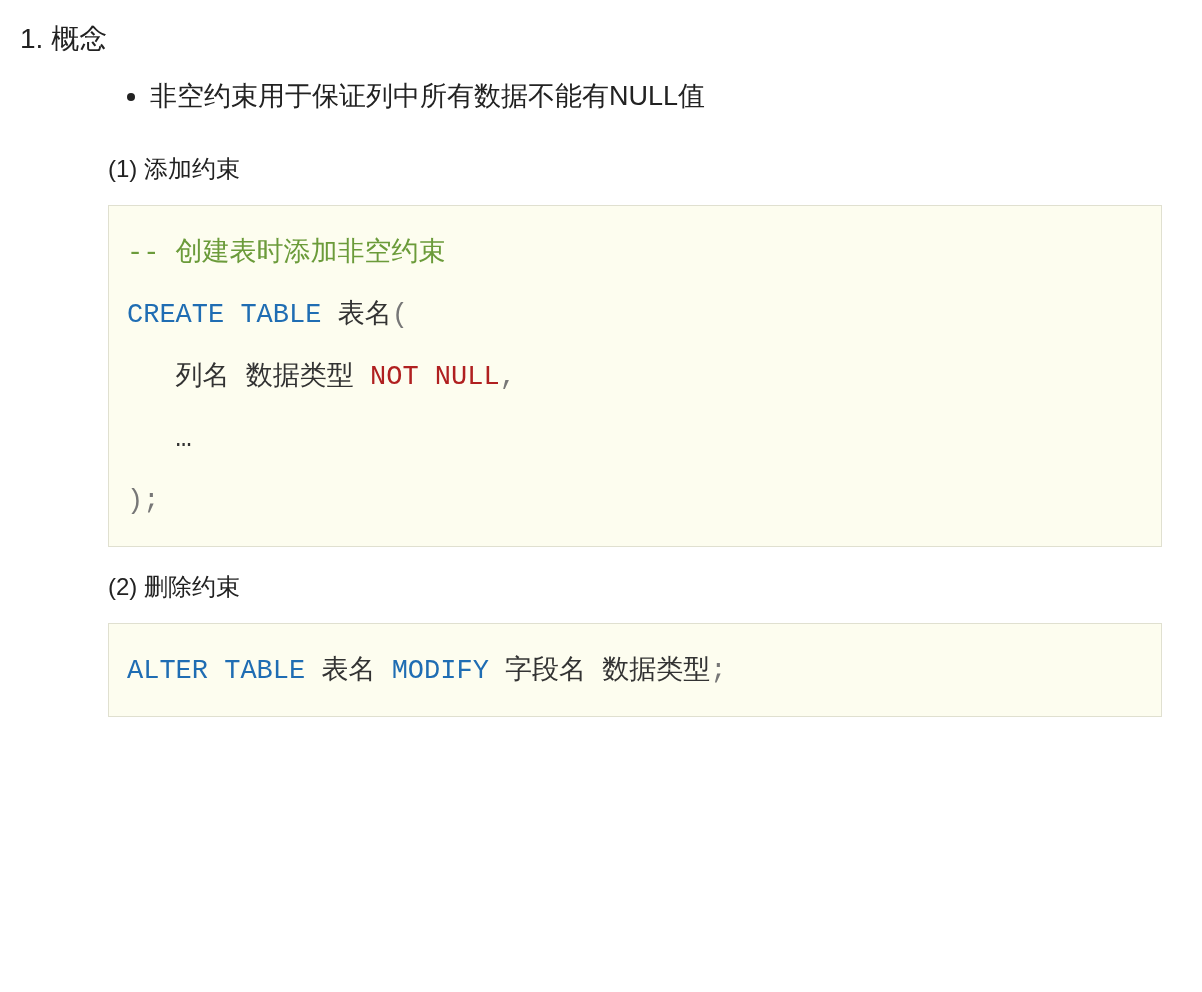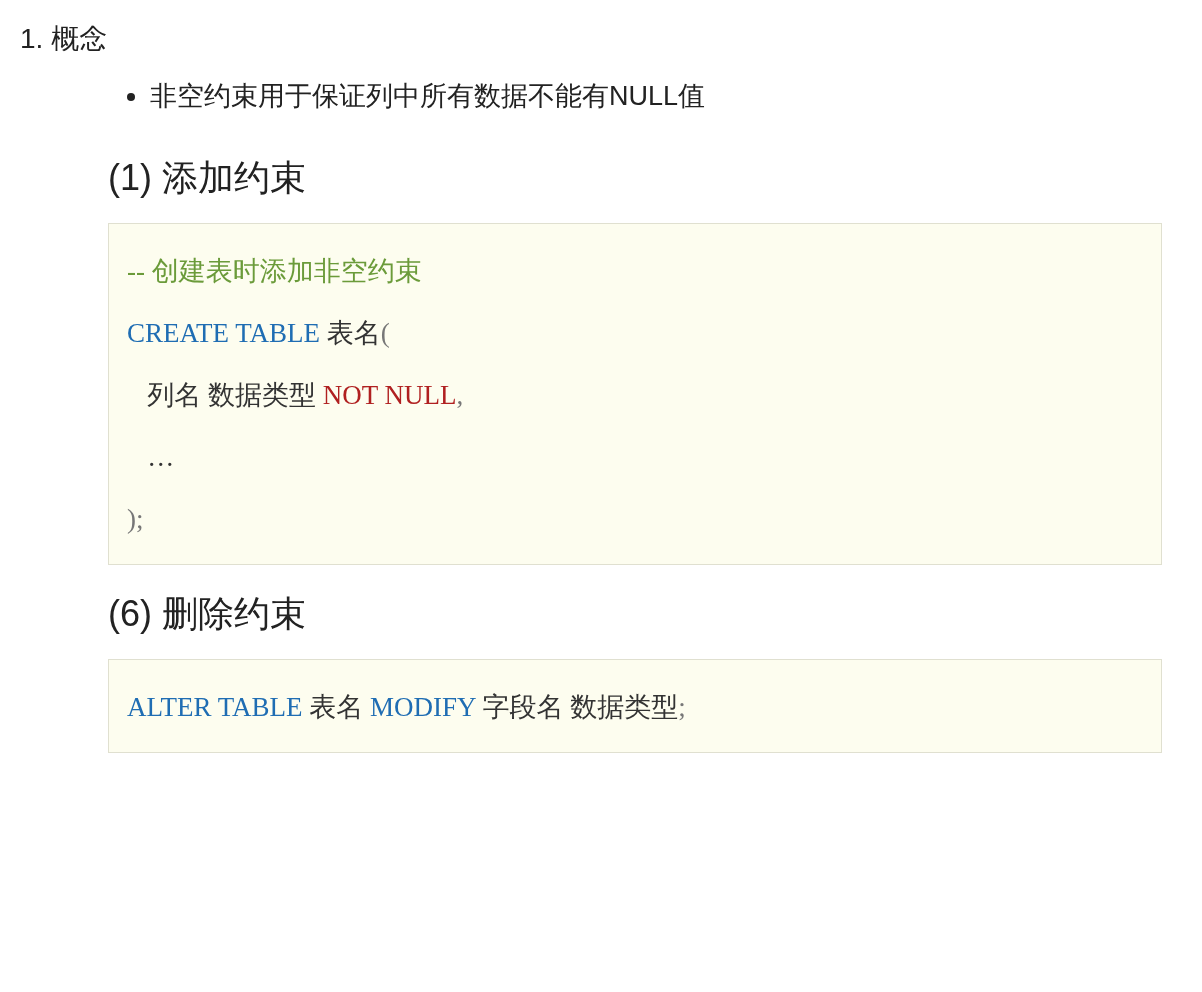--- a/index.html
+++ b/index.html
@@ -28,28 +28,28 @@
       padding-left: 130px;
     }
     .bullet-list li {
       font-size: 27px;
       margin-bottom: 6px;
     }
     .sub-block { padding-left: 88px; }
     .subsection-heading {
       margin: 18px 0 18px 0;
       font-weight: 400;
-      font-size: 36px;
+      font-size: 24px;
     }
     .code-block {
       background: #fdfdef;
       border: 1px solid #e0e0d0;
       padding: 16px 18px 14px 18px;
       margin: 0 20px 22px 0;
-      font-family: Liberation Serif, serif;
+      font-family: Liberation Mono, monospace;
       font-size: 27px;
       line-height: 2.3;
       white-space: pre;
       overflow-x: auto;
     }
     .tok-comment { color: #6b9b3a; }
     .tok-kw   { color: #1f6db3; }
     .tok-kw2  { color: #b02020; }
     .tok-plain{ color: #333; }
     .tok-punc { color: #777; }
@@ -70,18 +70,18 @@
 
     <div class="subsection-heading">(1)  添加约束</div>
 
     <div class="code-block"><span class="tok-comment">-- 创建表时添加非空约束</span>
 <span class="tok-kw">CREATE</span> <span class="tok-kw">TABLE</span> <span class="tok-plain">表名</span><span class="tok-punc">(</span>
 <span class="tok-plain">   列名 数据类型 </span><span class="tok-kw2">NOT</span> <span class="tok-kw2">NULL</span><span class="tok-punc">,</span>
 <span class="tok-plain">   …</span>
 <span class="tok-punc">);</span></div>
 
 
-    <div class="subsection-heading">(6)  删除约束</div>
+    <div class="subsection-heading">(2)  删除约束</div>
 
     <div class="code-block"><span class="tok-kw">ALTER</span> <span class="tok-kw">TABLE</span> <span class="tok-plain">表名 </span><span class="tok-kw">MODIFY</span><span class="tok-plain"> 字段名 数据类型</span><span class="tok-punc">;</span></div>
 
   </div>
 </div>
 
 </body></html>

